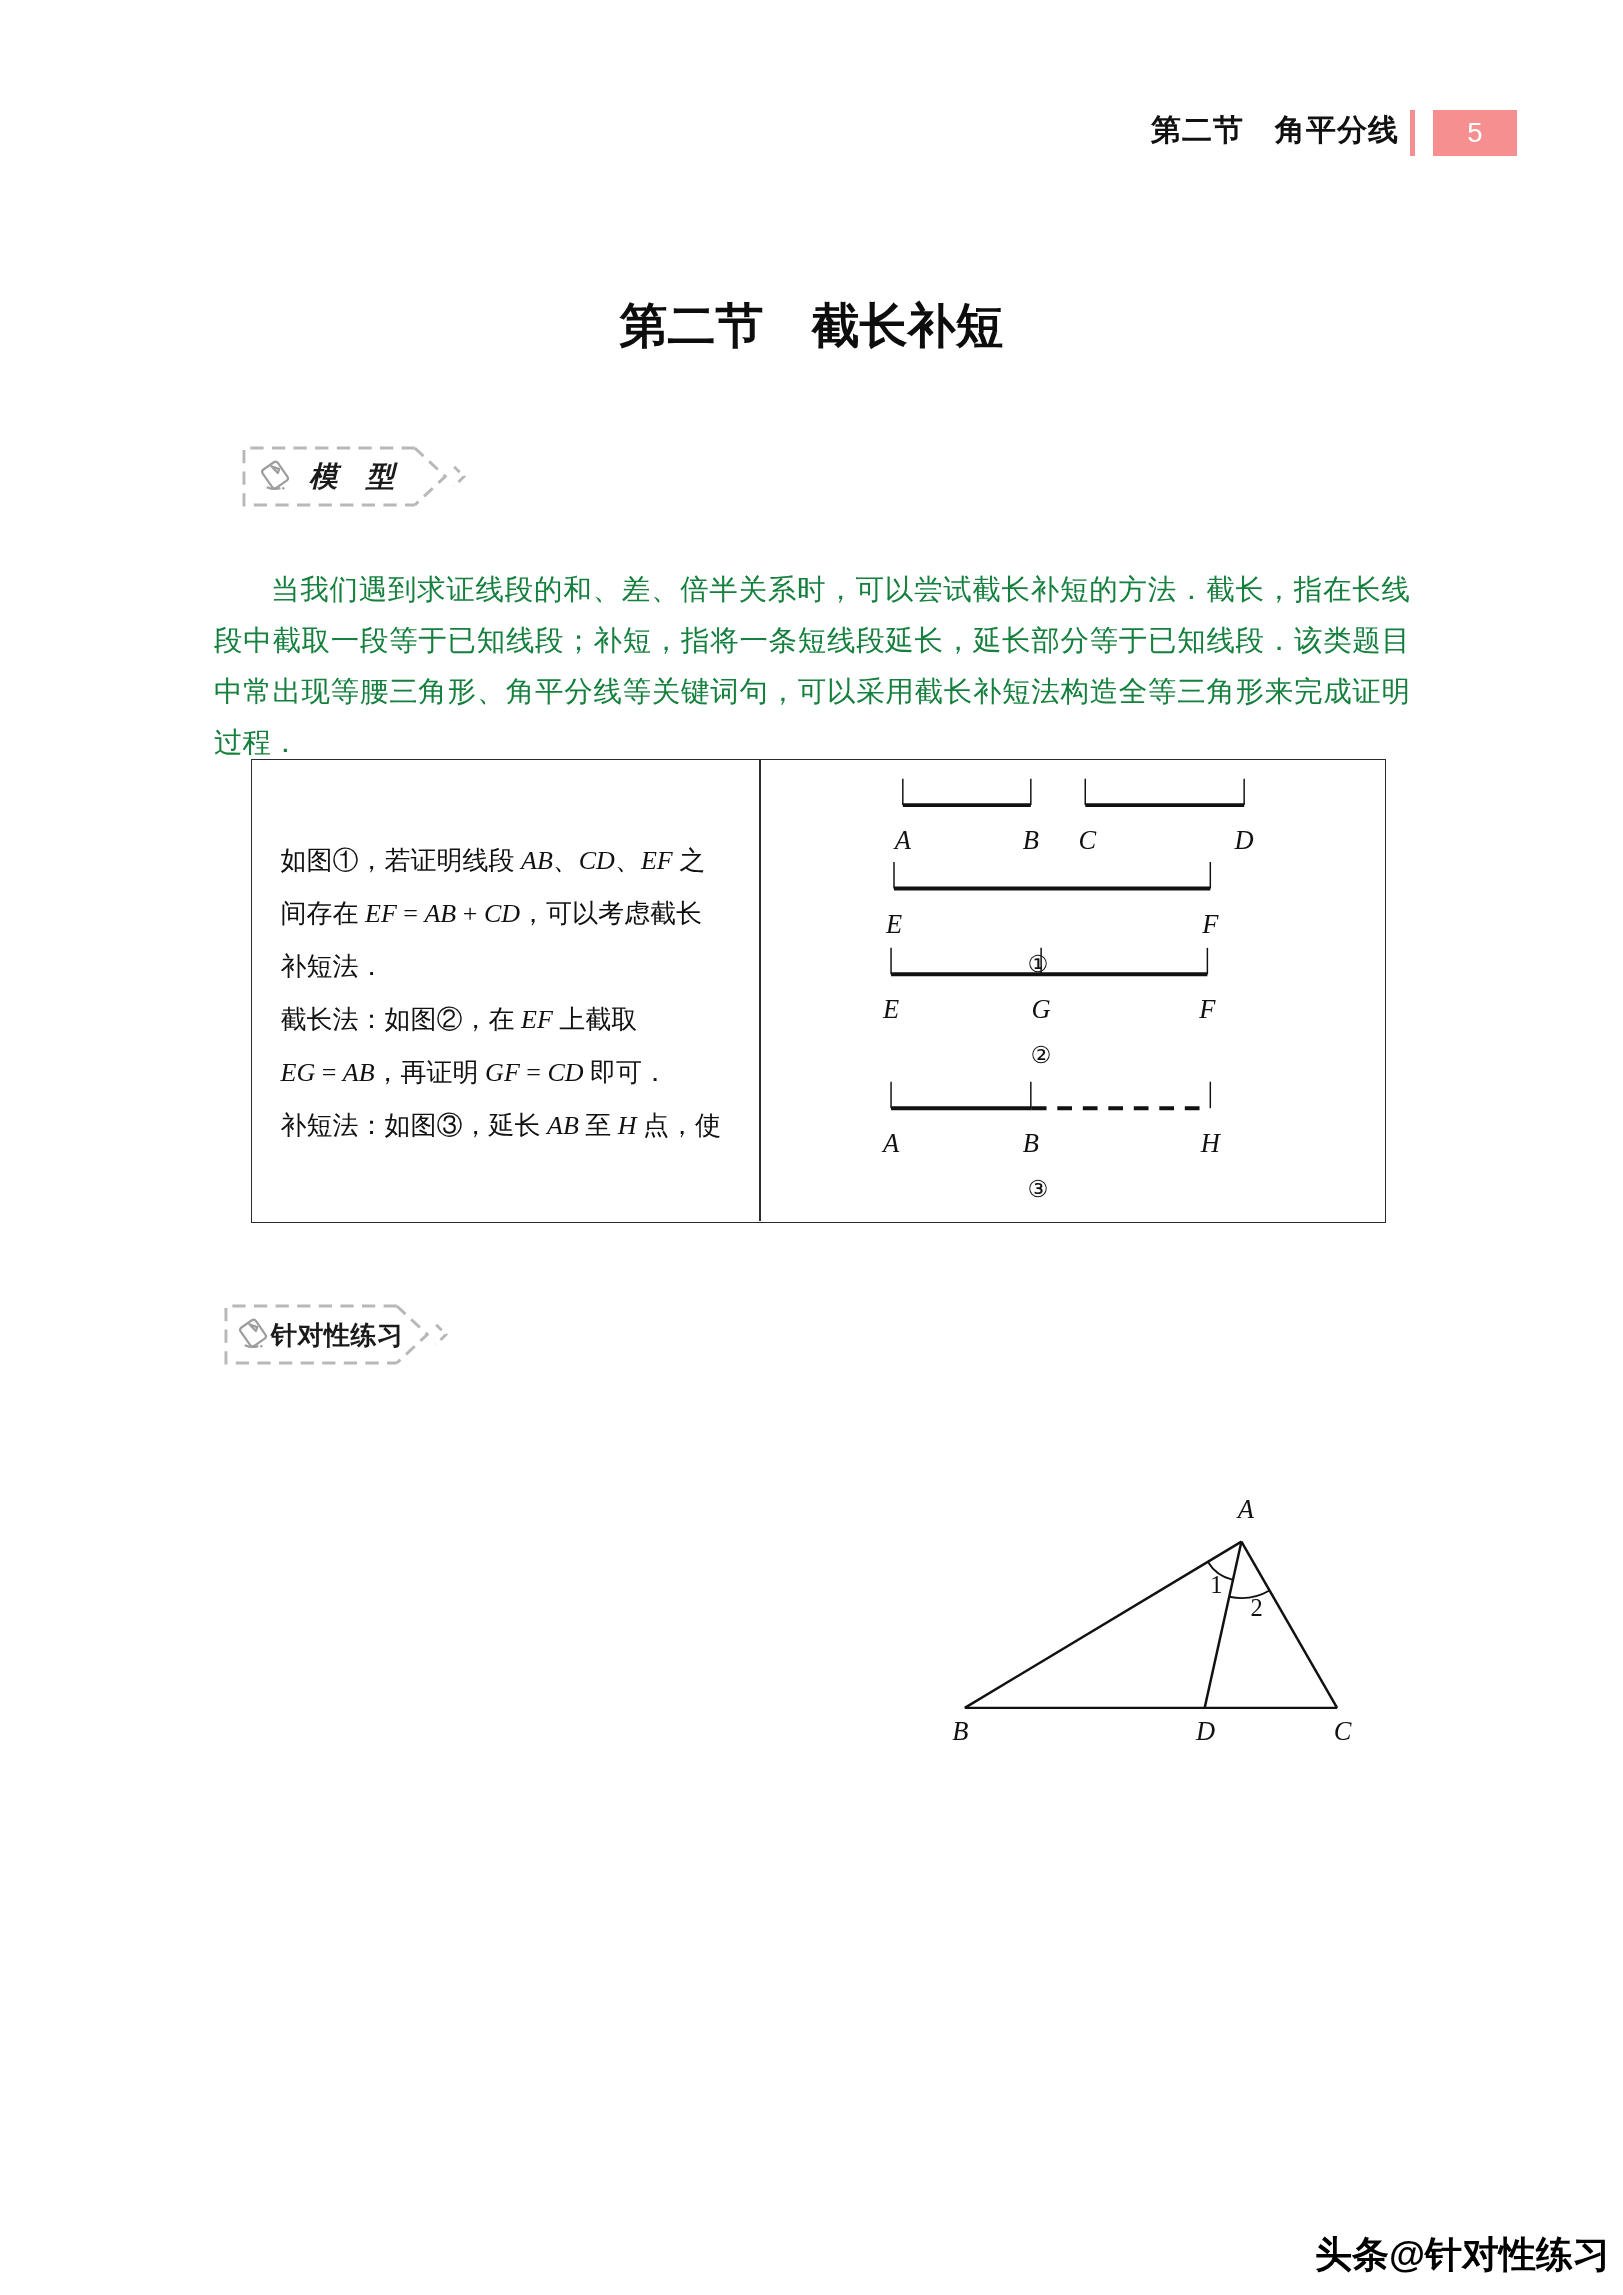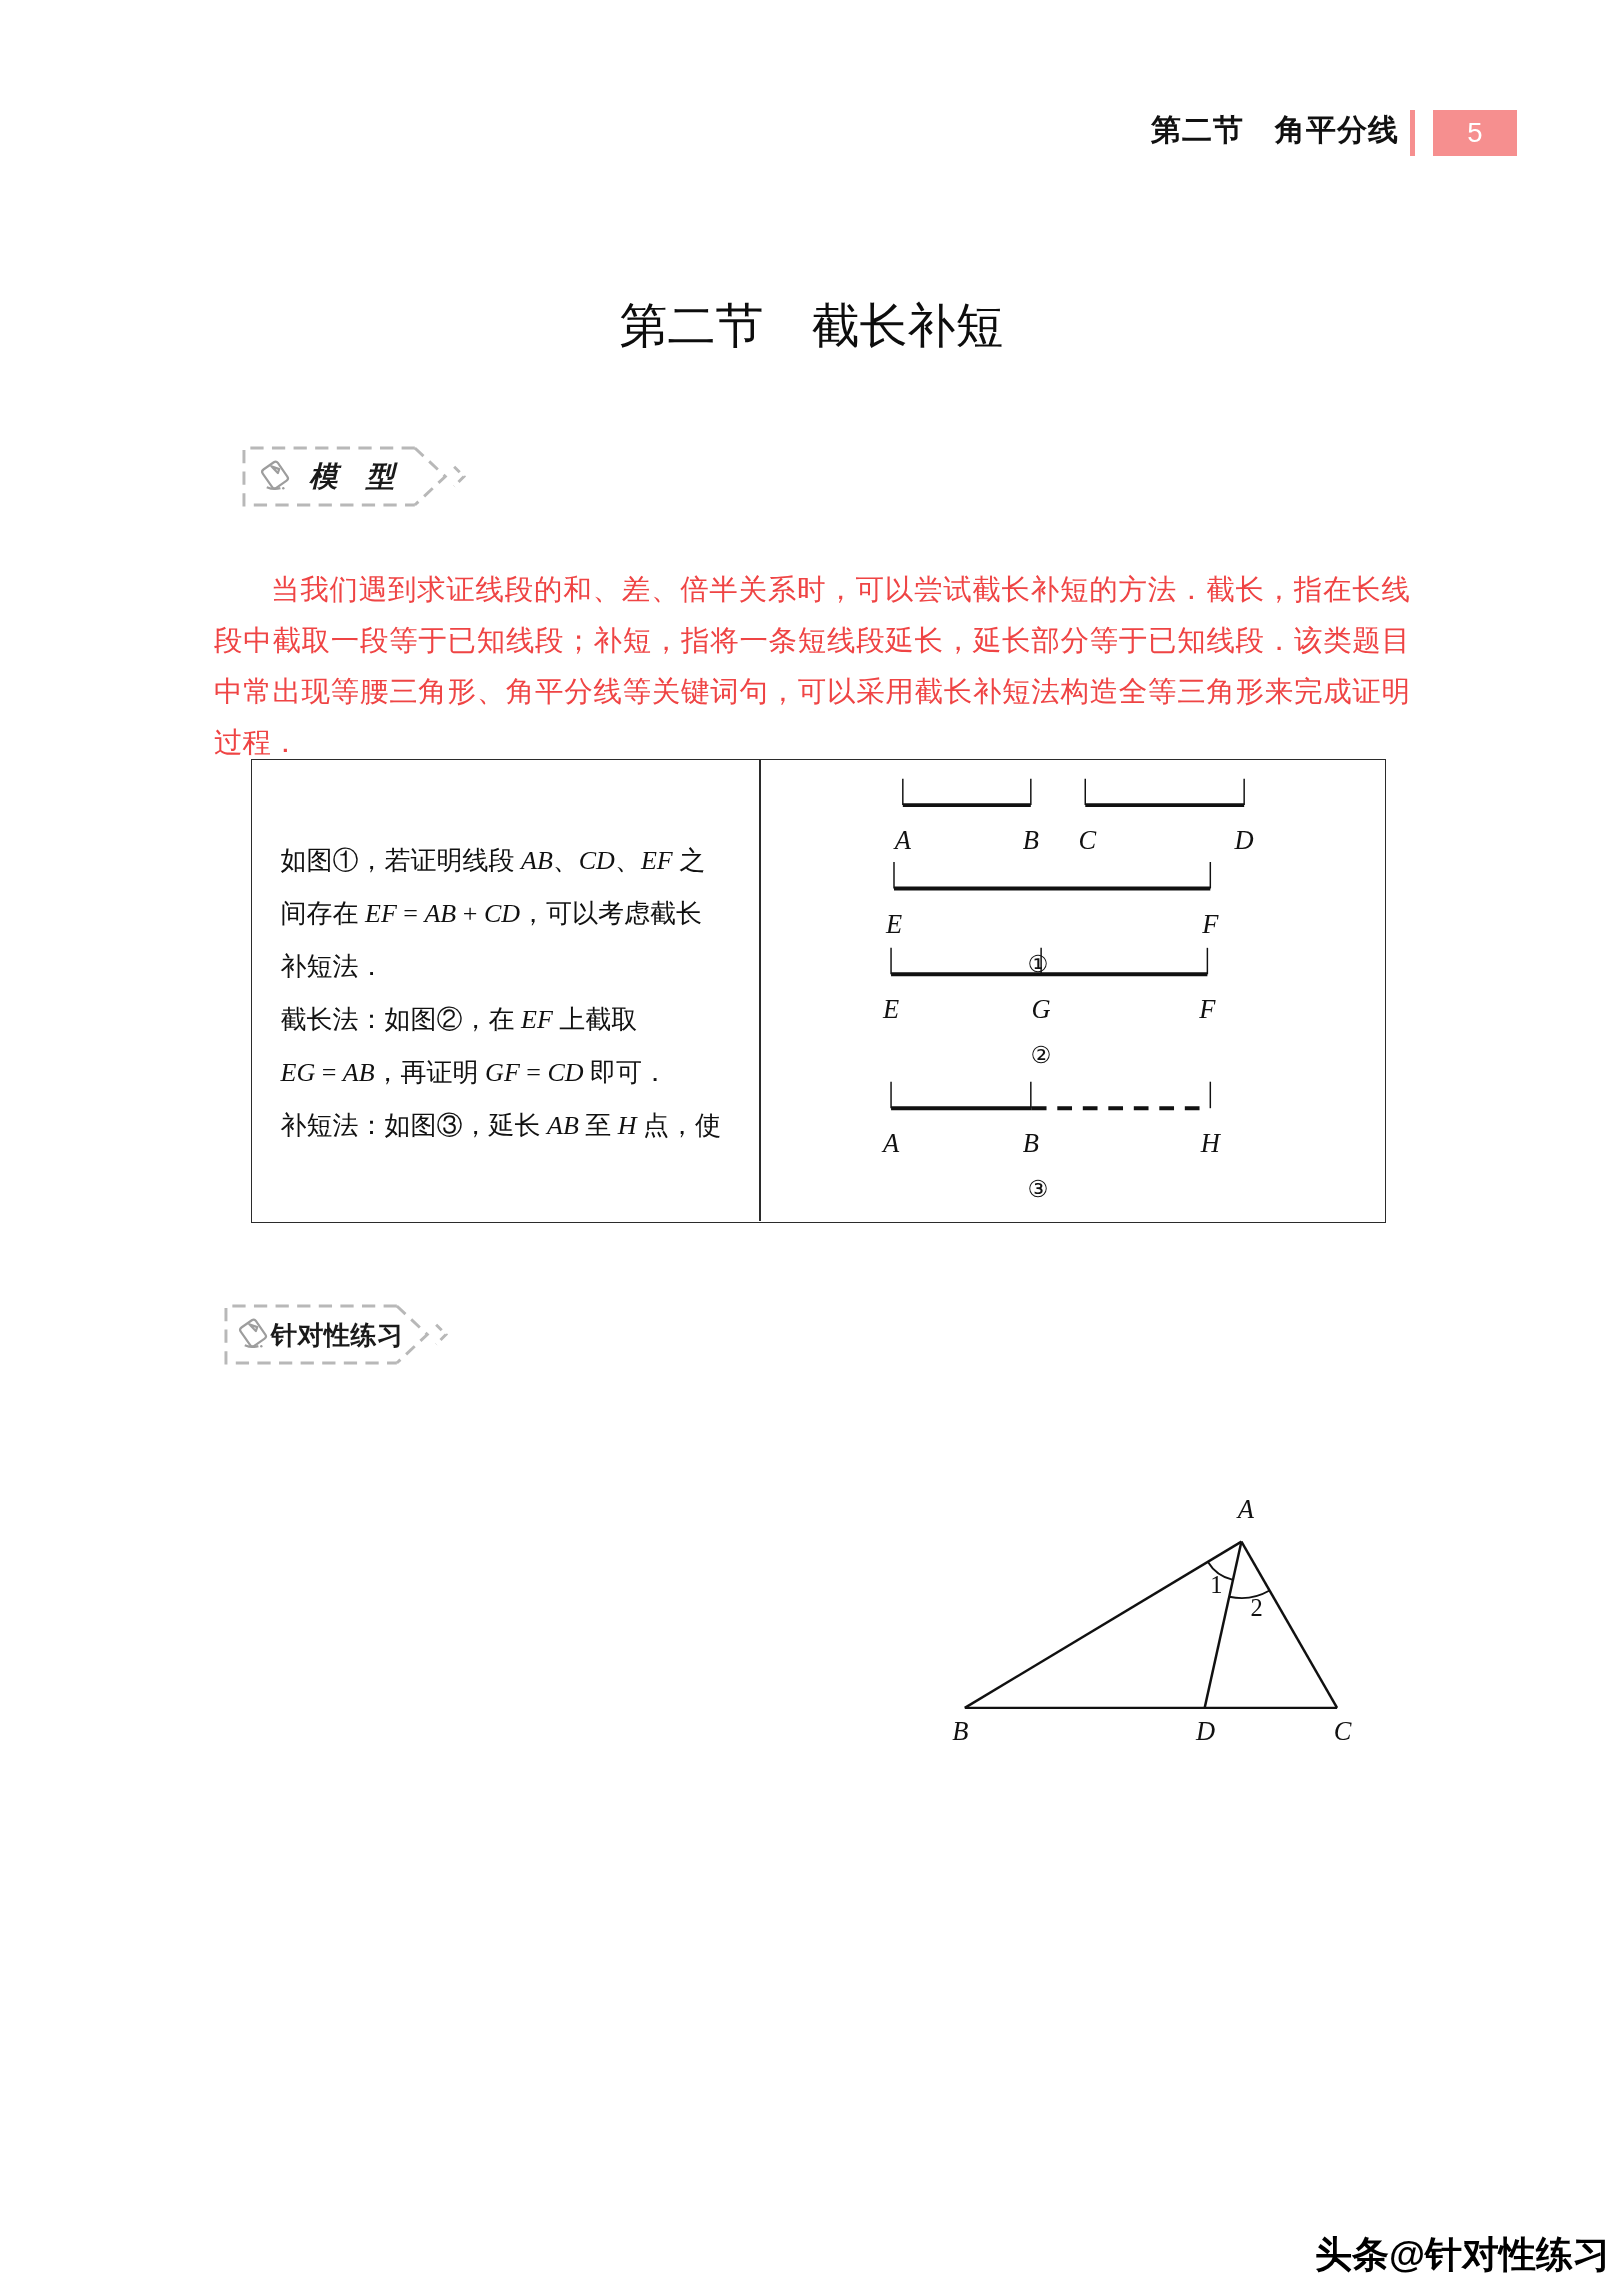--- a/index.html
+++ b/index.html
@@ -12,37 +12,37 @@
     font-family:"Liberation Sans","DejaVu Sans",sans-serif;font-weight:bold;
     font-size:30px;line-height:29.4px;letter-spacing:1px;color:#111;}
   #header-bar{top:110px;left:1410px;width:4.9px;height:46px;}
   #page-number-box{top:110px;left:1433px;width:84px;height:46px;
     display:flex;align-items:center;justify-content:center;}
   #page-number-box span{color:#fff;font-size:27.5px;
     font-family:"Liberation Sans","DejaVu Sans",sans-serif;}
 
   
   #chapter-title{top:294px;left:0;width:1623px;text-align:center;
-    font-family:"Liberation Sans","DejaVu Sans",sans-serif;font-weight:normal;
+    font-family:"Liberation Sans","DejaVu Sans",sans-serif;font-weight:bold;
     font-size:48px;color:#0d0d0d;}
 
   
   .badge{width:275px;height:61px;}
   .badge svg.frame{position:absolute;left:0;top:0;}
   .badge .icon{position:absolute;}
   .badge .label{position:absolute;font-family:"Liberation Sans","DejaVu Sans",sans-serif;
     font-weight:bold;color:#1a1a1a;white-space:nowrap;}
   #badge-model{left:242px;top:446px;font-style:italic;}
   #badge-model .label{left:67px;top:13.7px;font-size:28.5px;line-height:32px;}
   #badge-practice{left:224px;top:1304px;}
   #badge-practice .label{left:47px;top:15.7px;font-size:26px;line-height:30px;letter-spacing:0.5px;}
 
   
   #intro{top:564px;left:214px;width:1196px;font-size:28.5px;line-height:51px;
-    text-align:justify;text-indent:57px;color:#ef4444;}
+    text-align:justify;text-indent:57px;color:#15803d;}
 
   
   #model-box{top:759px;left:251px;width:1135px;height:464px;border:1.5px solid #2b2b2b;box-sizing:border-box;}
   #model-box .divider{position:absolute;left:507px;top:0;width:1.5px;height:461px;background:#2b2b2b;}
   #box-lines{position:absolute;left:28.5px;top:74px;}
   #box-lines .bline{font-size:26px;line-height:53px;white-space:nowrap;color:#111;}
   .it{font-style:italic;font-family:"Liberation Serif","DejaVu Serif",serif;}
   #fig-panel{position:absolute;left:509px;top:0;}
 
   svg text.mathlab{font-family:"Liberation Serif","DejaVu Serif",serif;font-style:italic;font-size:54px;fill:#111;}

